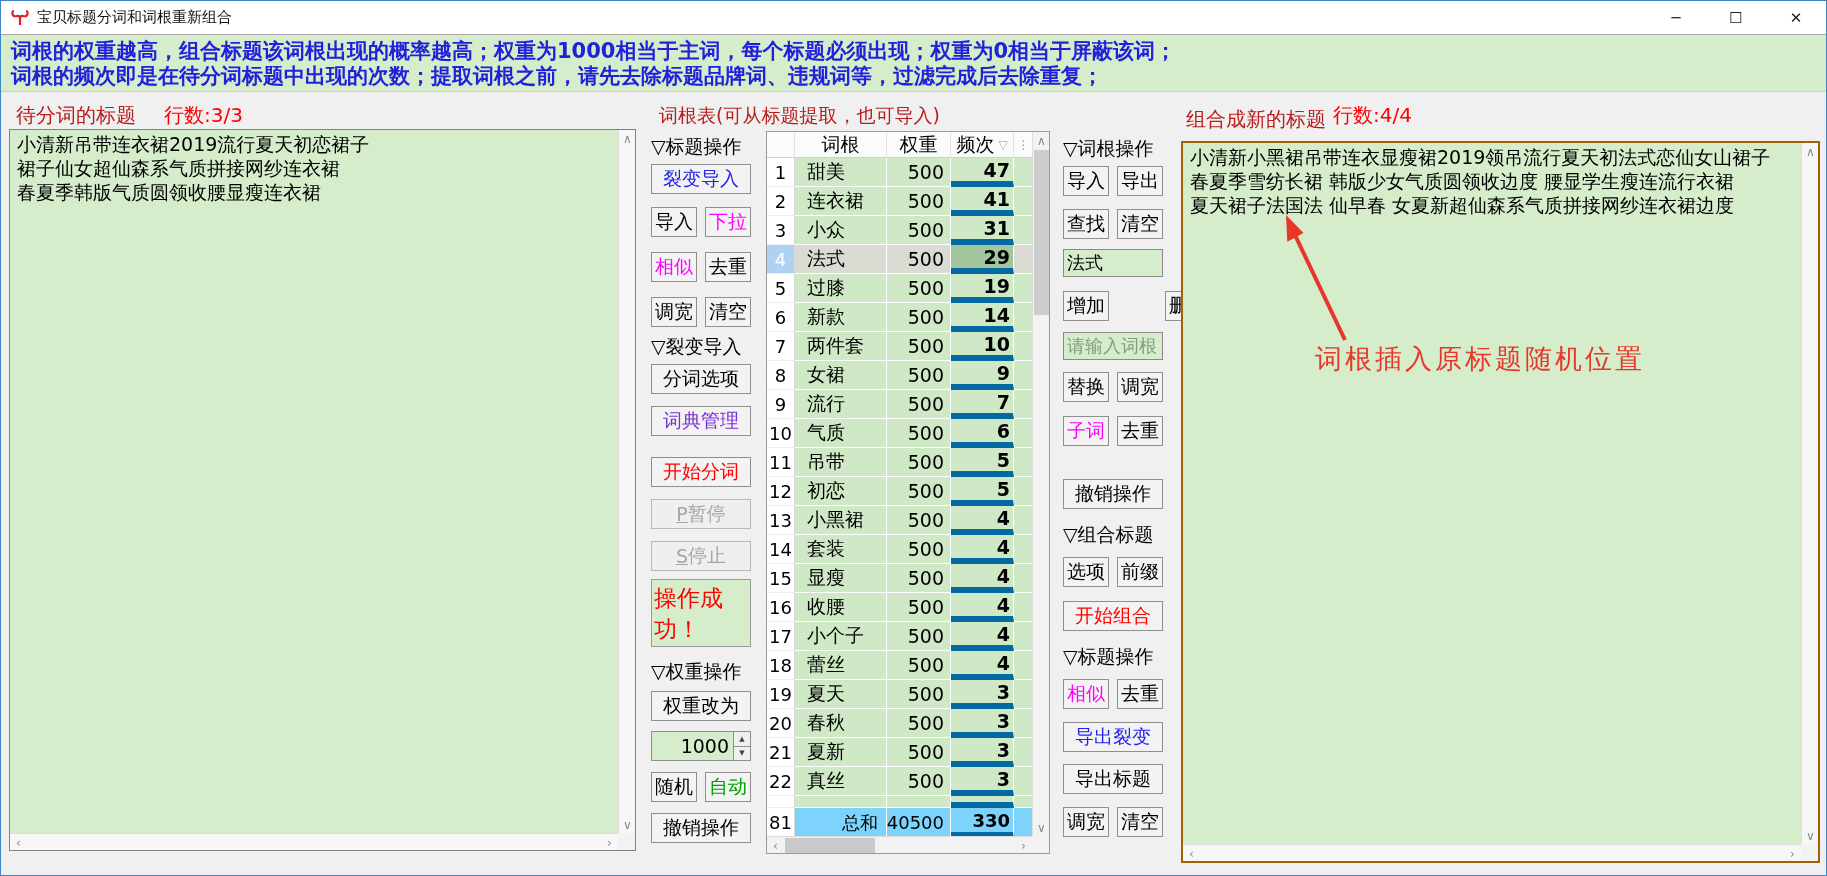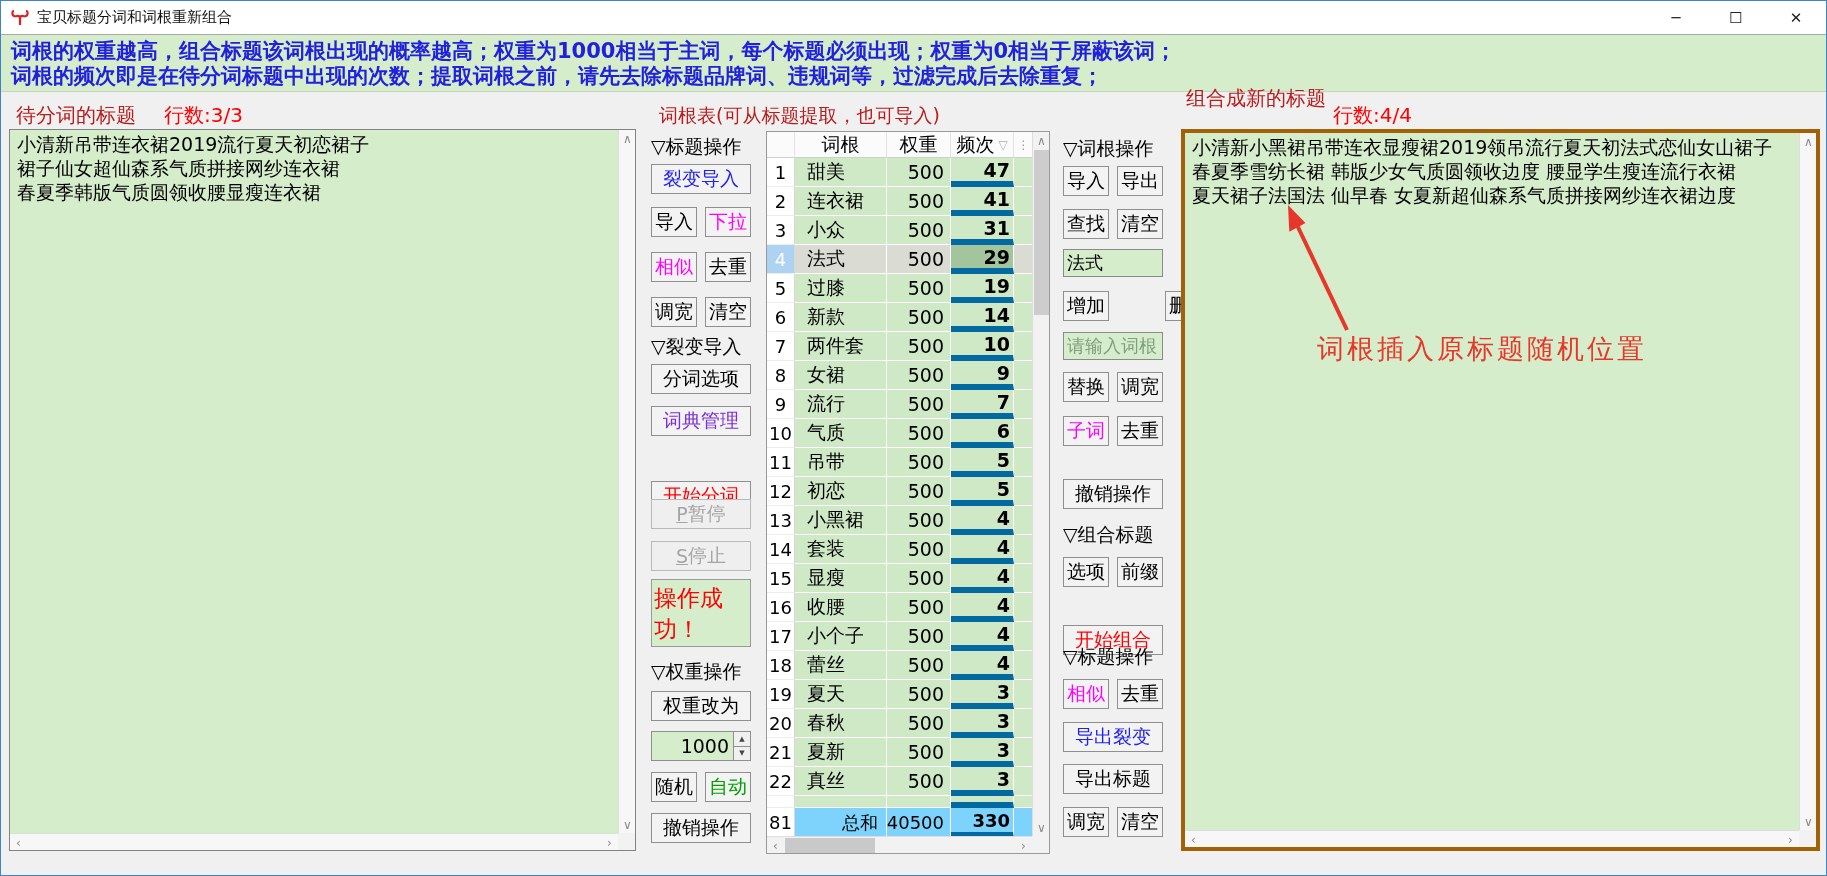--- a/index.html
+++ b/index.html
@@ -20,37 +20,37 @@
   .win-btn{width:60px;display:flex;align-items:center;justify-content:center;font-size:15px;color:#222;}
   
   .banner{position:absolute;top:33px;left:0;right:0;height:58px;background:var(--lightgreen);
     border-top:1px solid #a9a9a9;border-bottom:1px solid #c2d6bd;padding:4px 10px;
     color:var(--banner_blue);font-size:21px;line-height:25px;font-weight:bold;}
   
   .sec-label{position:absolute;font-size:20px;color:#b91c1c;white-space:nowrap;}
   .red{color:var(--red)!important;}
   
   .textpanel{position:absolute;background:var(--lightgreen);border:1px solid #828282;}
-  #right-panel{border:4px solid #a16207;}
+  #right-panel{border:2px solid #a16207;margin-top:12px;}
   .panel-lines{position:absolute;top:2px;left:7px;right:24px;font-size:19px;line-height:24px;color:#000;white-space:nowrap;overflow:hidden;}
   .vsb{position:absolute;top:0;bottom:17px;right:0;width:17px;background:#f7f7f7;border-left:1px solid #ddd;}
   .hsb{position:absolute;left:0;right:17px;bottom:0;height:17px;background:#f7f7f7;border-top:1px solid #ddd;}
   .sb-arr{position:absolute;width:17px;height:17px;display:flex;align-items:center;justify-content:center;color:#8a8a8a;font-size:12px;line-height:1;}
   .sb-corner{position:absolute;right:0;bottom:0;width:17px;height:17px;background:#f2f2f2;}
   
   .btncol{position:absolute;width:102px;}
   .btncol .lbl{position:absolute;left:0;font-size:19px;color:#000;white-space:nowrap;}
   .btn{position:absolute;height:30px;display:flex;align-items:center;justify-content:center;
     background:#f3f3f3;border:1px solid #8f8f8f;font-size:19px;color:#000;white-space:nowrap;cursor:default;}
   .btn.full{left:0;width:100px;}
   .btn.h1{left:0;width:46px;}
   .btn.h2{left:54px;width:46px;}
   .btn.disabled{color:#a5a5a5;border-color:#b9b9b9;background:#efefef;}
   .t-blue{color:var(--blue);} .t-mag{color:var(--magenta);} .t-pur{color:var(--purple);}
-  .t-red{color:var(--red);margin-top:24px;} .t-grn{color:var(--green);}
+  .t-red{color:var(--red);} .t-grn{color:var(--green);}
   .u{text-decoration:underline;}
   .statusbox{position:absolute;left:0;width:100px;background:var(--lightgreen);border:1px solid #9a9a9a;
     color:var(--red);font-size:23px;padding:3px 2px;}
   .inputfield{position:absolute;left:0;width:100px;height:28px;background:var(--lightgreen);
     border:1px solid #8a8a8a;font-size:18px;color:#000;padding:0 3px;font-family:inherit;}
   .inputfield.hint{color:#7f9f7f;}
   .spin{position:absolute;left:0;width:100px;height:30px;background:var(--lightgreen);border:1px solid #8f8f8f;display:flex;}
   .spin .val{flex:1;text-align:right;font-size:19px;line-height:28px;padding-right:4px;}
   .spin .btns{width:17px;display:flex;flex-direction:column;border-left:1px solid #8f8f8f;}
   .spin .sbtn{flex:1;display:flex;align-items:center;justify-content:center;font-size:7px;color:#444;background:#f0f0f0;}
@@ -105,21 +105,21 @@
   <div class="banner">
     <div>词根的权重越高，组合标题该词根出现的概率越高；权重为1000相当于主词，每个标题必须出现；权重为0相当于屏蔽该词；</div>
     <div>词根的频次即是在待分词标题中出现的次数；提取词根之前，请先去除标题品牌词、违规词等，过滤完成后去除重复；</div>
   </div>
 
   <div class="sec-label" style="left:15px;top:101px;">
     <span>待分词的标题</span>
   </div>
   <div class="sec-label red" style="left:163px;top:101px;">行数:3/3</div>
   <div class="sec-label" style="left:658px;top:102px;font-size:19px;">词根表(可从标题提取，也可导入)</div>
-  <div class="sec-label" style="left:1185px;top:84px;">组合成新的标题</div>
+  <div class="sec-label" style="left:1185px;top:105px;">组合成新的标题</div>
   <div class="sec-label red" style="left:1332px;top:101px;">行数:4/4</div>
 
   <div id="left-panel" class="textpanel" style="left:8px;top:128px;width:627px;height:722px;">
     <div class="panel-lines">
       <div>小清新吊带连衣裙2019流行夏天初恋裙子</div>
       <div>裙子仙女超仙森系气质拼接网纱连衣裙</div>
       <div>春夏季韩版气质圆领收腰显瘦连衣裙</div>
     </div>
     <div class="vsb">
       <div class="sb-arr" style="top:0;">∧</div>

